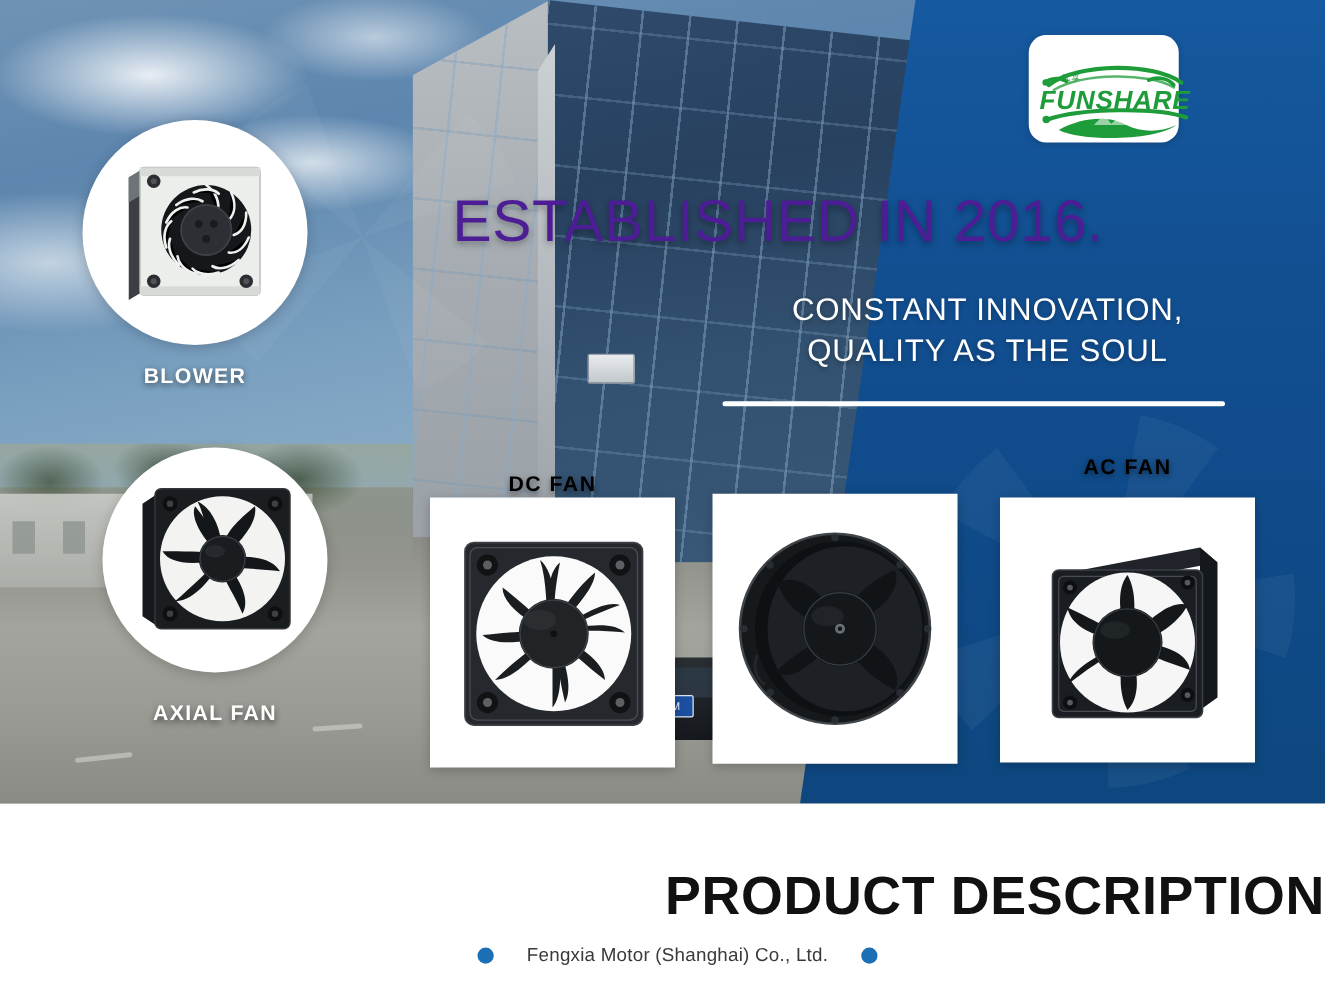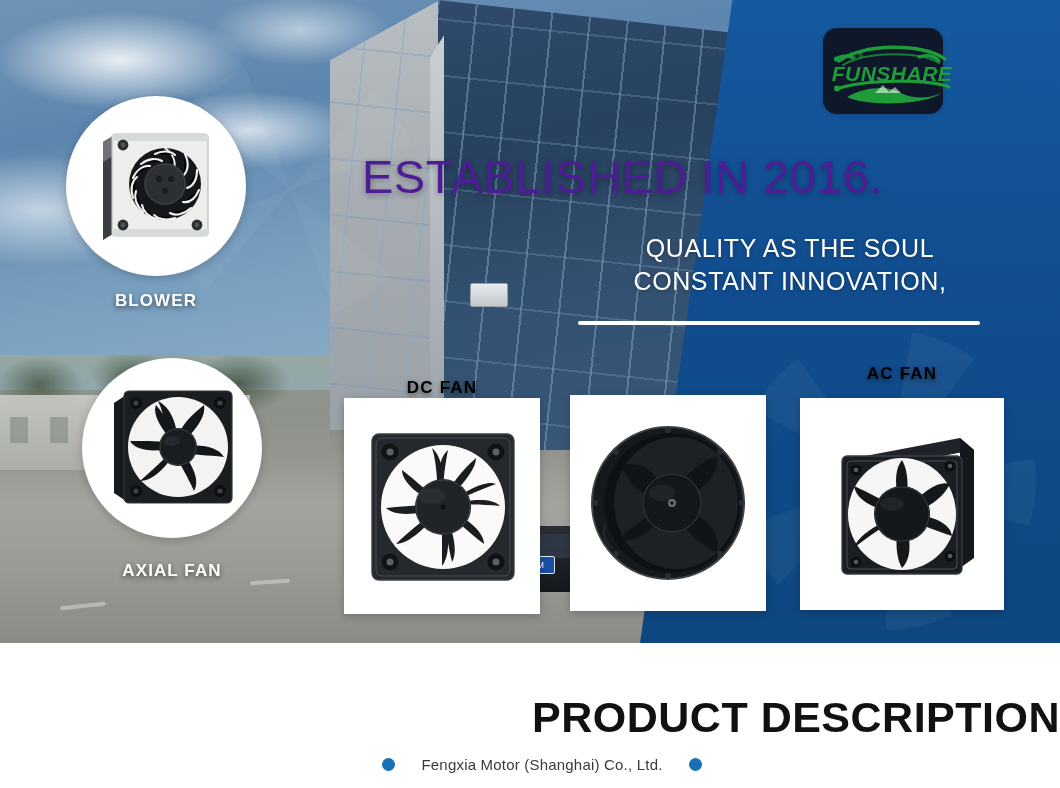--- a/index.html
+++ b/index.html
@@ -144,22 +144,22 @@
       conic-gradient(from 40deg,
         rgba(255,255,255,.035) 0 30deg, rgba(255,255,255,0) 30deg 90deg,
         rgba(255,255,255,.035) 90deg 120deg, rgba(255,255,255,0) 120deg 180deg,
         rgba(255,255,255,.035) 180deg 210deg, rgba(255,255,255,0) 210deg 270deg,
         rgba(255,255,255,.035) 270deg 300deg, rgba(255,255,255,0) 300deg 360deg);
   }
 
   
   .logo-box{
     position:absolute;left:823px;top:28px;width:120px;height:86px;
-    background:#0f172a;border-radius:14px;
-    display:flex;align-items:center;justify-content:center;
+    background:#ffffff;border-radius:14px;
+    display:flex;align-items:flex-end;justify-content:center;
     box-shadow:0 1px 5px rgba(0,0,0,.18);
   }
   .logo-inner{position:relative;width:138px;height:72px;}
   .logo-word{
     position:absolute;left:0;top:27px;width:138px;text-align:center;
     font-family:"Liberation Sans",sans-serif;
     font-style:italic;font-weight:bold;font-size:21px;letter-spacing:.5px;
     color:#1f9c3a;
   }
   .logo-cn{
@@ -307,22 +307,22 @@
         <path d="M24 62 C42 52, 64 50, 78 58 C90 64, 106 64, 118 58 C104 70, 44 72, 24 62 Z" fill="#1f9c3a"></path>
         <path d="M52 58 L60 50 L66 57 L72 52 L78 58 Z" fill="#ffffff" opacity=".55"></path>
       </svg>
       <div class="logo-cn">风享</div>
       <div class="logo-word">FUNSHARE</div>
     </div>
   </div>
 
   <div class="headline">ESTABLISHED IN 2016.</div>
   <div class="subhead">
+    <div>CONSTANT INNOVATION,</div>
     <div>QUALITY AS THE SOUL</div>
-    <div>CONSTANT INNOVATION,</div>
   </div>
   <div class="divider"></div>
 
   <div class="circle circle-blower">
     <svg class="fan-art" width="150" height="140" viewBox="0 0 150 140">
 
       <path d="M22 26 L32 20 L32 118 L22 124 Z" fill="#3b3f44"></path>
       <path d="M22 26 L32 20 L32 40 L22 46 Z" fill="#6d7377"></path>
 
       <rect x="31" y="18" width="96" height="102" rx="3" fill="#eceeec" stroke="#b9bdbb" stroke-width="1.2"></rect>

